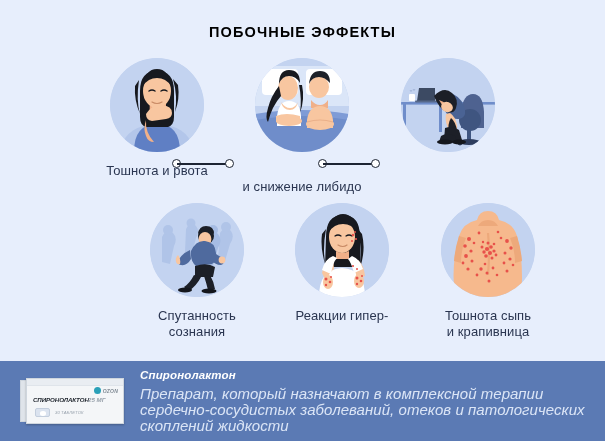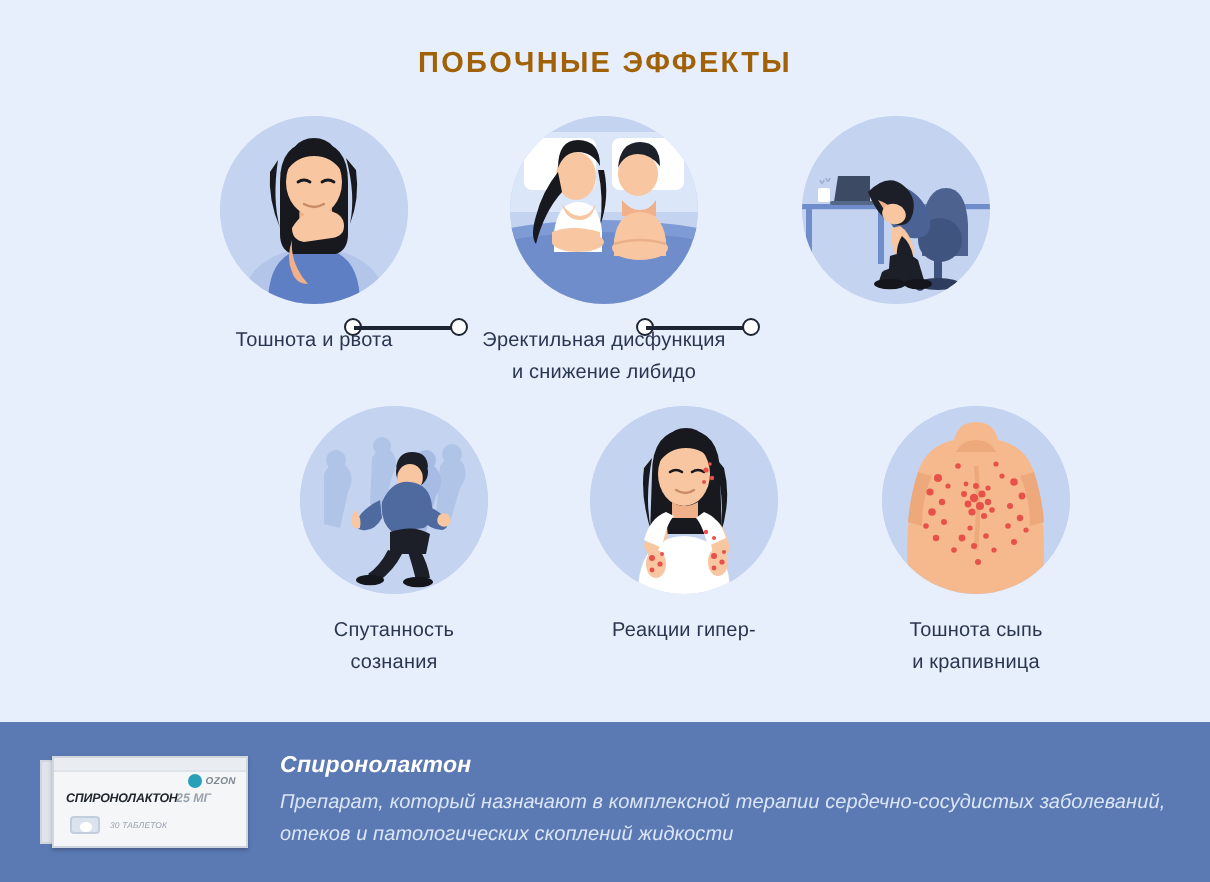--- a/index.html
+++ b/index.html
@@ -23,21 +23,21 @@
   
   .title {
     position: absolute;
     top: 24px;
     left: 0;
     width: 605px;
     text-align: center;
     font-size: 14.5px;
     font-weight: bold;
     letter-spacing: 1.15px;
-    color: #a16207;
+    color: #000000;
   }
 
   
   .row {
     position: absolute;
     left: 0;
     width: 605px;
     height: 150px;
   }
   .row-1 { top: 58px; }
@@ -57,21 +57,21 @@
     width: 94px;
     height: 94px;
     border-radius: 50%;
     margin: 0 auto;
     position: relative;
     overflow: hidden;
     background: #c3d3f0;
   }
   .caption {
     margin-top: 11px;
-    font-size: 10px;
+    font-size: 13px;
     line-height: 15.5px;
     color: #2a3550;
     letter-spacing: 0.1px;
   }
 
   
   .connector {
     position: absolute;
     height: 10px;
   }
@@ -215,21 +215,21 @@
   }
   .footer-text { flex: 1; padding-right: 14px; }
   .footer-title {
     font-size: 11.5px;
     font-weight: bold;
     color: #ffffff;
     margin-bottom: 5px;
     letter-spacing: 0.15px;
   }
   .footer-desc {
-    font-size: 10px;
+    font-size: 15px;
     line-height: 16px;
     color: #dbe5f6;
     letter-spacing: 0.05px;
   }
 </style>
 </head>
 <body>
 
 <div class="page">
 
@@ -280,21 +280,21 @@
           <ellipse cx="34" cy="63" rx="13" ry="5" fill="#f8c6a0"></ellipse>
           <ellipse cx="64" cy="29" rx="10" ry="11" fill="#f8c6a0"></ellipse>
           <path d="M54 26 q1-13 11-13 q10 0 10 12 q-5-6-11-6 q-7 0-10 7 z" fill="#1d2129"></path>
           <path d="M56 42 q4 5 9 5 q5 0 8-5 l0 8 -17 0 z" fill="#f0b089"></path>
           <path d="M52 62 q2-14 13-14 q11 0 13 14 l0 8 -26 0 z" fill="#f8c6a0"></path>
           <ellipse cx="65" cy="66" rx="14" ry="6" fill="#f8c6a0"></ellipse>
           <path d="M52 64 q13-4 26 0" stroke="#eab089" stroke-width="1.2" fill="none"></path>
         </svg>
       </div>
       <div class="caption">
-        <span>Эректильная дисфункция</span><br>
+        <br>
         <span>и снижение либидо</span>
       </div>
     </div>
 
     <div class="item item-2">
       <div class="bubble">
         <svg viewBox="0 0 94 94" width="94" height="94" aria-hidden="true">
           <circle cx="47" cy="47" r="47" fill="#c3d3f0"></circle>
           <rect x="0" y="44" width="94" height="2.6" fill="#6f8dca"></rect>
           <rect x="2" y="44" width="3" height="30" fill="#6f8dca"></rect>

